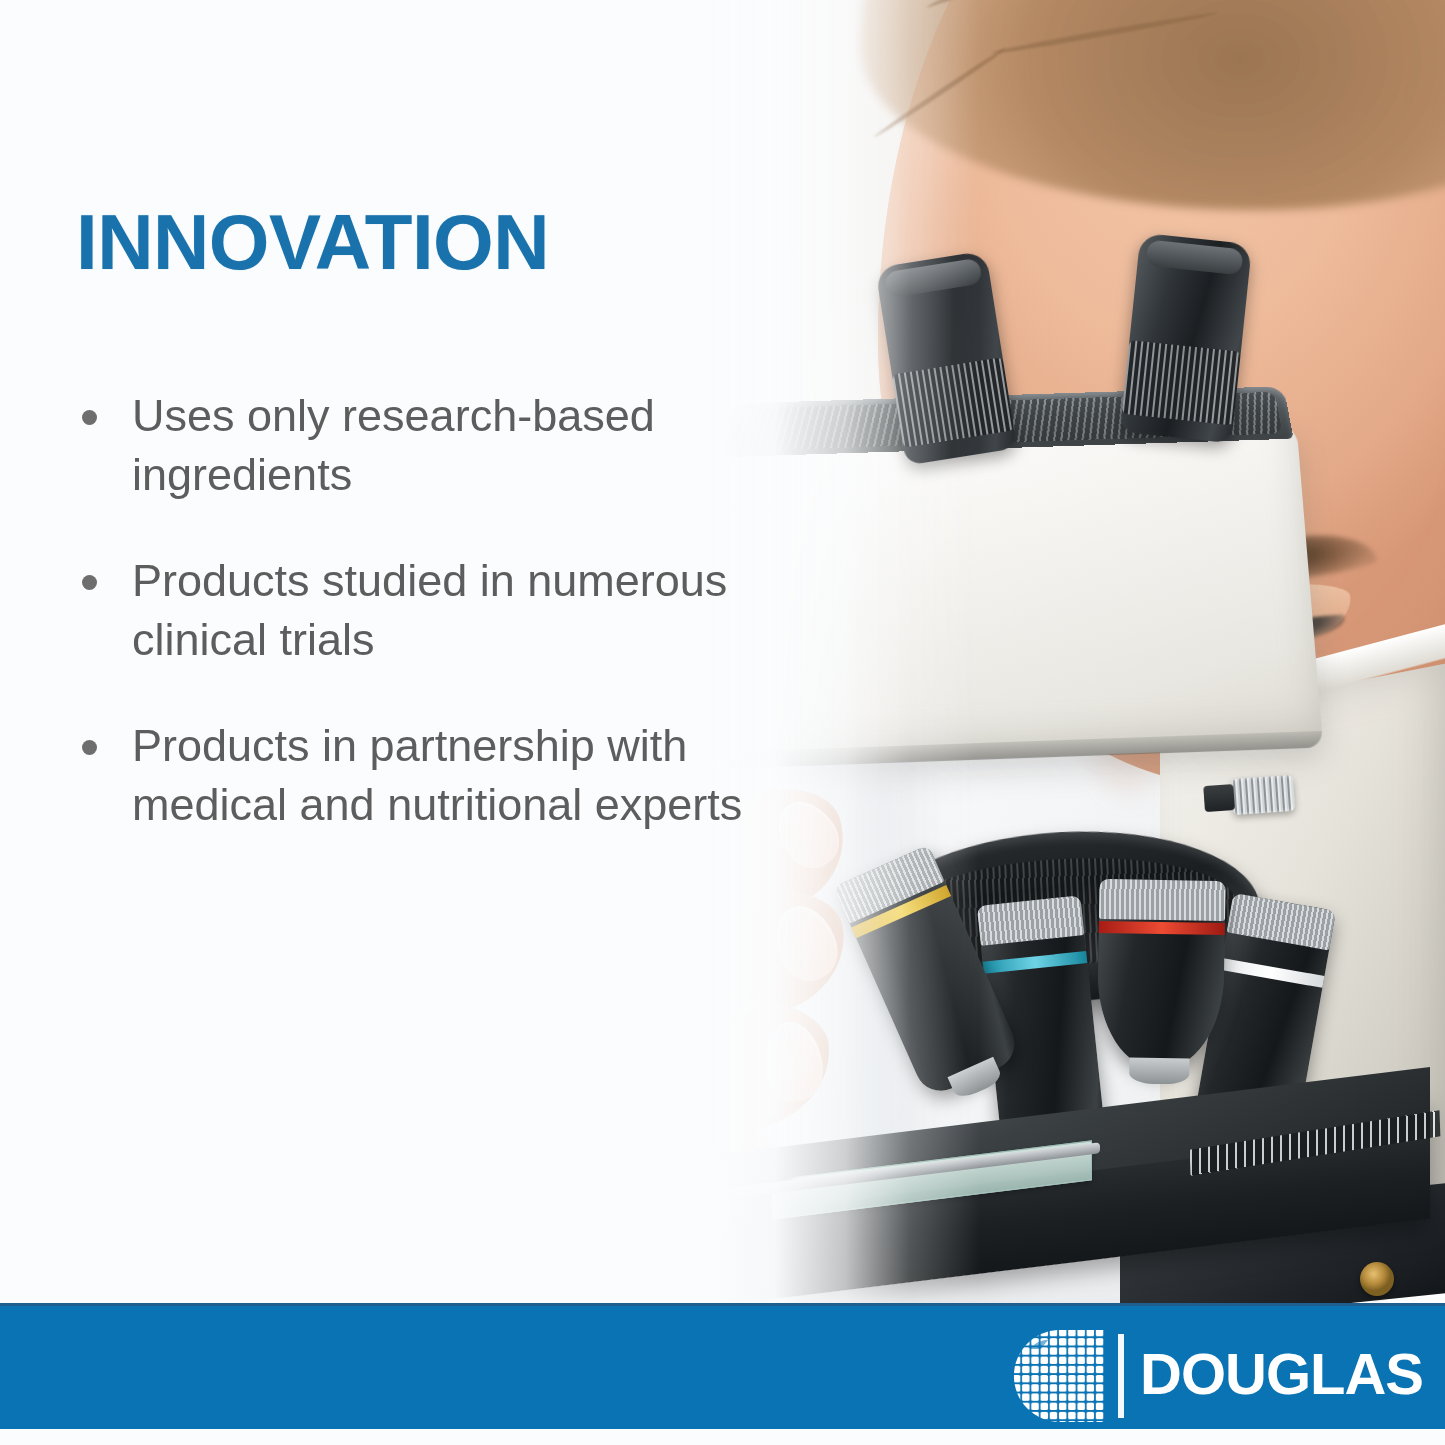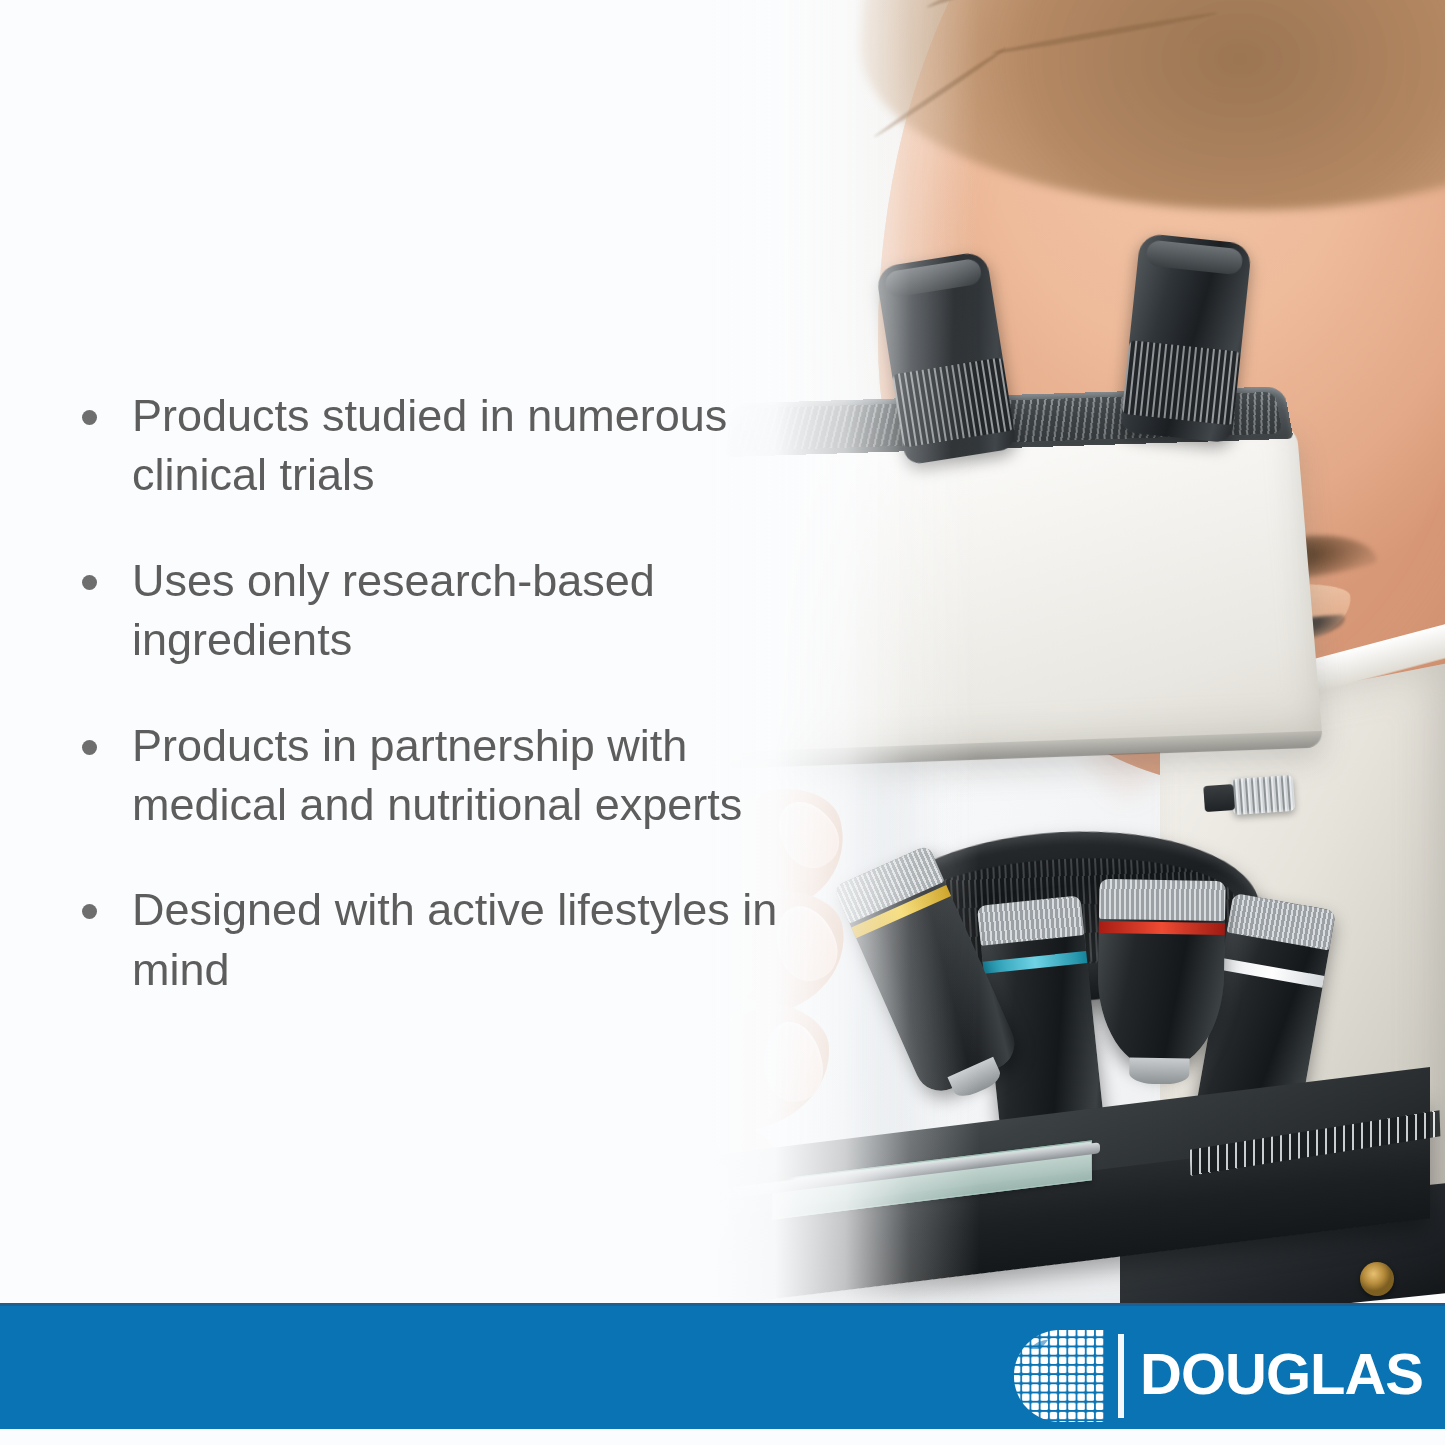--- a/index.html
+++ b/index.html
@@ -574,34 +574,32 @@
     <div class="clip disc"></div>
     <div class="clip lever"></div>
     <div class="vernier"></div>
     <div class="brass"></div>
 
     <div class="photo-fade"></div>
   </div>
 
   <h1 class="headline">
     <br>
+    <span>INNOVATION</span>
   </h1>
 
   <ul class="bullets">
+    <li>
+      <span>Uses only research-based ingredients</span>
+    </li>
     <li>
       <span>Products studied in numerous clinical trials</span>
     </li>
     <li>
-      <span>Uses only research-based ingredients</span>
-    </li>
-    <li>
       <span>Products in partnership with medical and nutritional experts</span>
-    </li>
-    <li>
-      <span>Designed with active lifestyles in mind</span>
     </li>
   </ul>
 
   <div class="footer">
     <div class="logo">
 
       <svg class="logo-mark" viewBox="0 0 100 100">
         <defs>
           <clipPath id="gclip">
             <path d="M50,2 A48,48 0 1 0 50,98 L96,98 L96,2 Z"></path>

